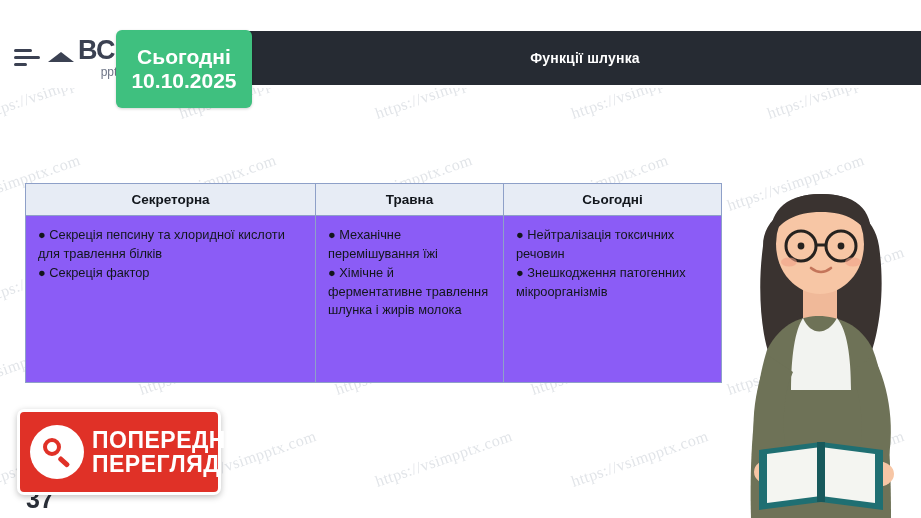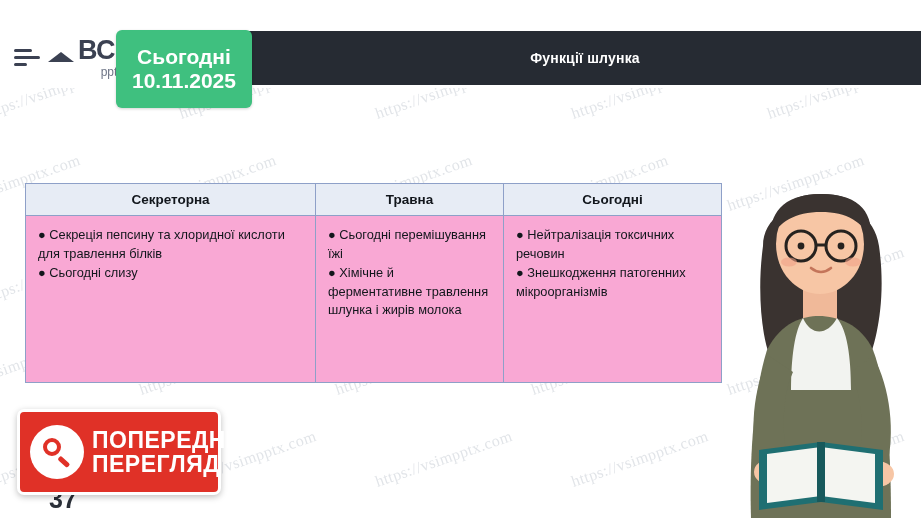--- a/index.html
+++ b/index.html
@@ -134,21 +134,21 @@
     line-height: 1.15;
   }
   
   .table {
     position: absolute;
     left: 25px;
     top: 183px;
     width: 697px;
     height: 200px;
     border: 1px solid #8ea0c8;
-    background: #f9a8d4;
+    background: #8b5cf6;
     display: flex;
     flex-direction: column;
     box-sizing: border-box;
   }
   .thead {
     display: flex;
     height: 31px;
     background: #e7ecf5;
     border-bottom: 1px solid #8ea0c8;
   }
@@ -266,21 +266,21 @@
   .bottom-text {
     position: absolute;
     left: 20px;
     top: 428px;
     font-size: 13px;
     color: #23272f;
     line-height: 1.5;
   }
   .page-num {
     position: absolute;
-    left: 49px;
+    left: 26px;
     top: 485px;
     font-size: 25px;
     font-weight: bold;
     color: #2a2f38;
   }
 </style>
 </head>
 <body>
 
 <div class="slide">
@@ -331,37 +331,37 @@
         <div class="logo-sub">pptx</div>
       </div>
     </div>
 
     <div class="title-bar">
       <div class="title-text">Функції шлунка</div>
     </div>
 
     <div class="date-badge">
       <div class="d1">Сьогодні</div>
-      <div class="d2">10.11.2025</div>
+      <div class="d2">10.10.2025</div>
     </div>
   </div>
 
   <div class="table">
     <div class="thead">
       <div class="th c1">Секреторна</div>
       <div class="th c2">Травна</div>
       <div class="th c3">Сьогодні</div>
     </div>
     <div class="tbody">
       <div class="td c1">
         <p>● Секреція пепсину та хлоридної кислоти для травлення білків</p>
-        <p>● Сьогодні слизу</p>
+        <p>● Секреція фактор</p>
       </div>
       <div class="td c2">
-        <p>● Сьогодні перемішування їжі</p>
+        <p>● Механічне перемішування їжі</p>
         <p>● Хімічне й ферментативне травлення шлунка і жирів молока</p>
       </div>
       <div class="td c3">
         <p>● Нейтралізація токсичних речовин</p>
         <p>● Знешкодження патогенних мікроорганізмів</p>
       </div>
     </div>
   </div>
 
   <div class="bottom-text">

